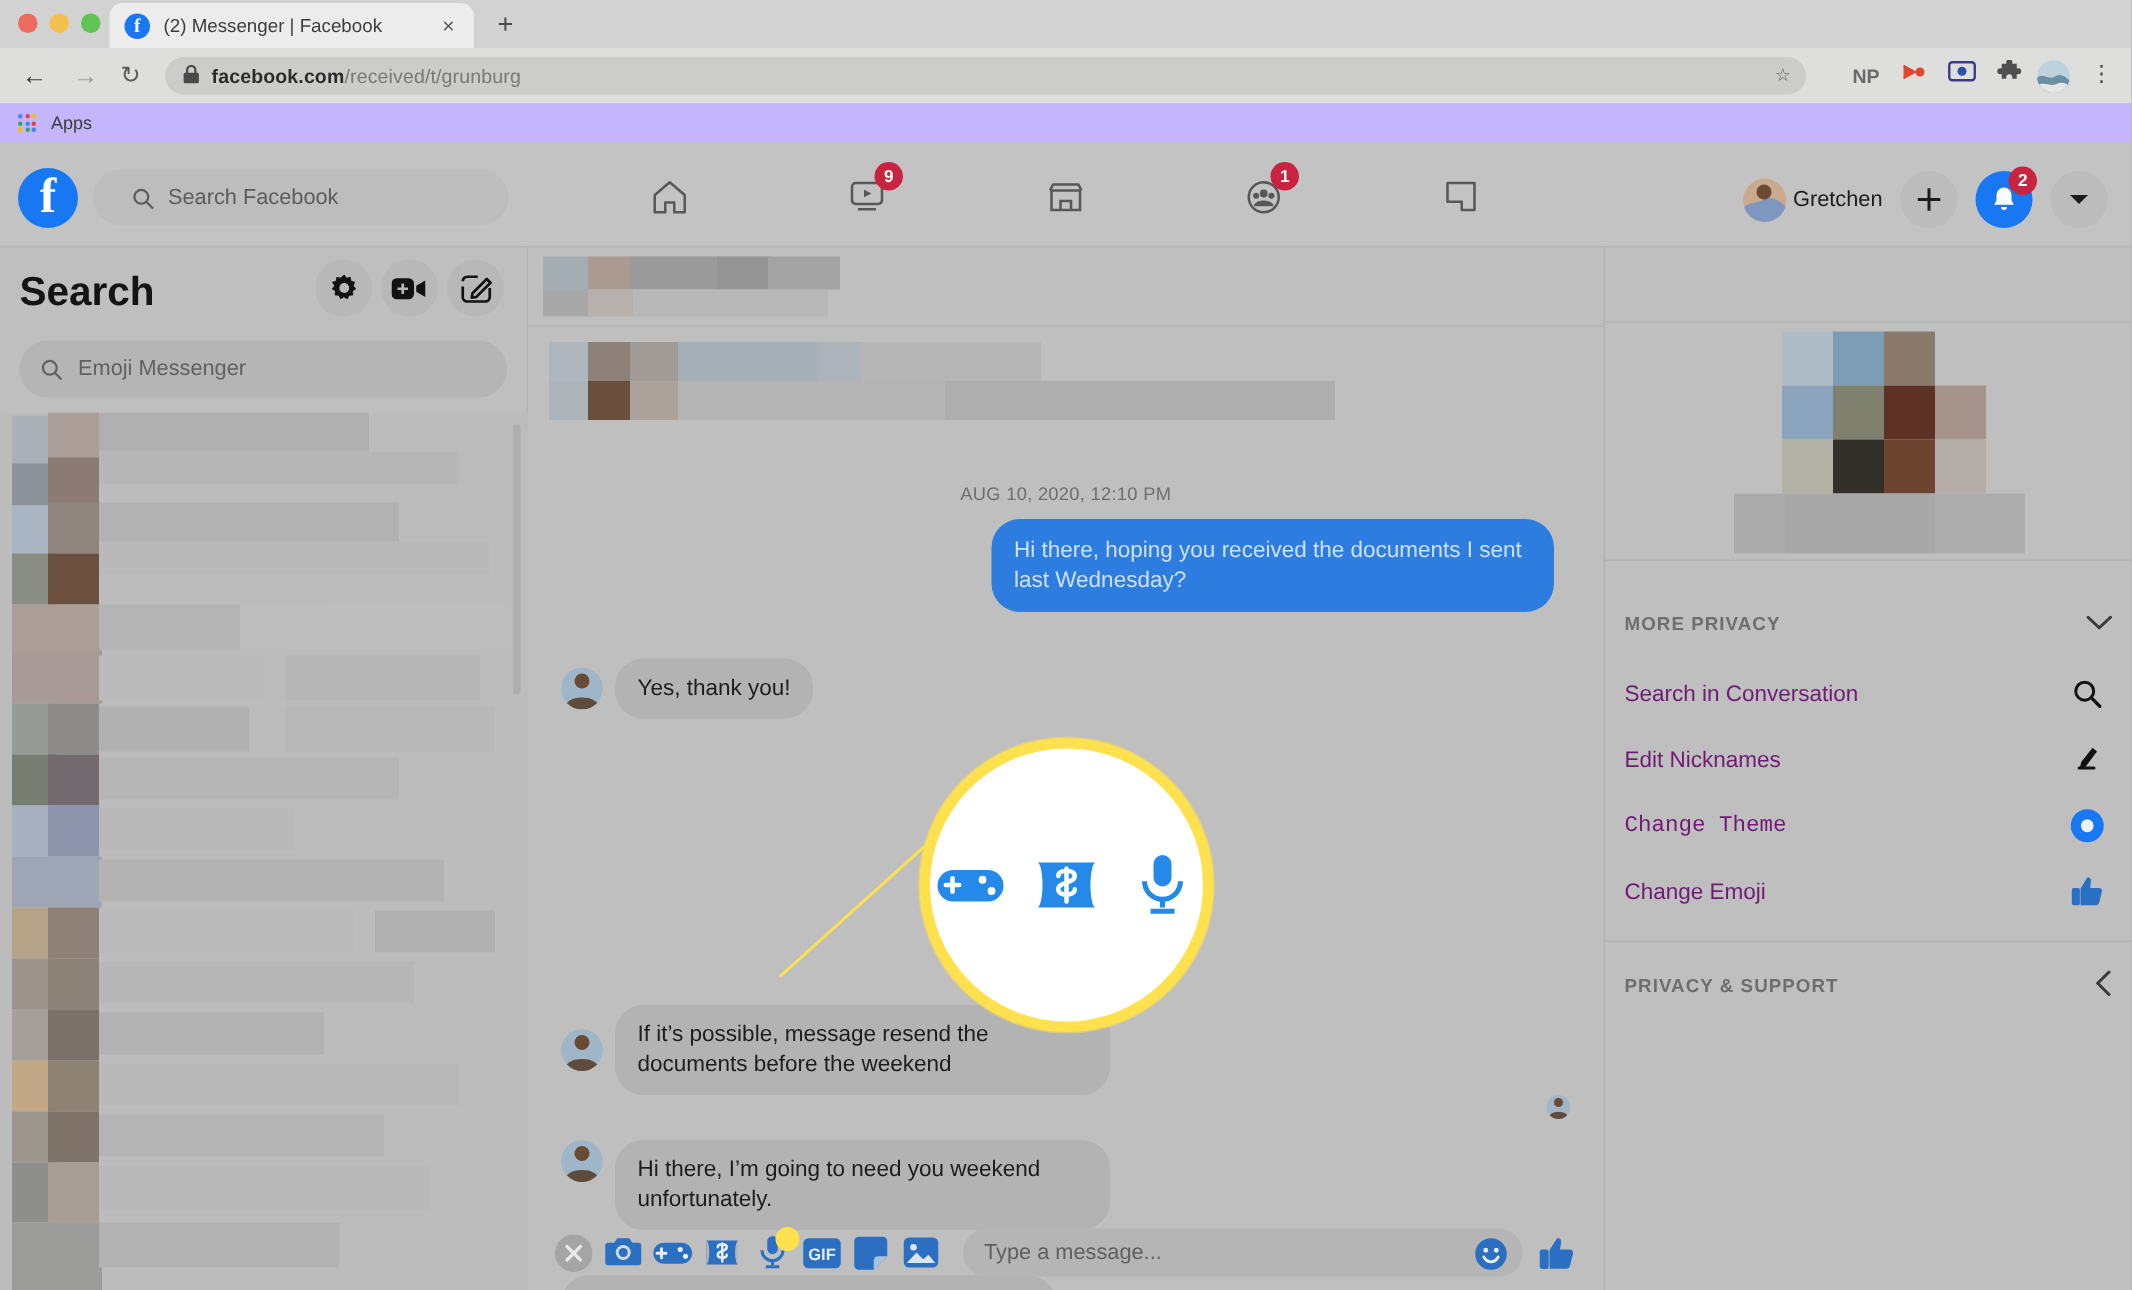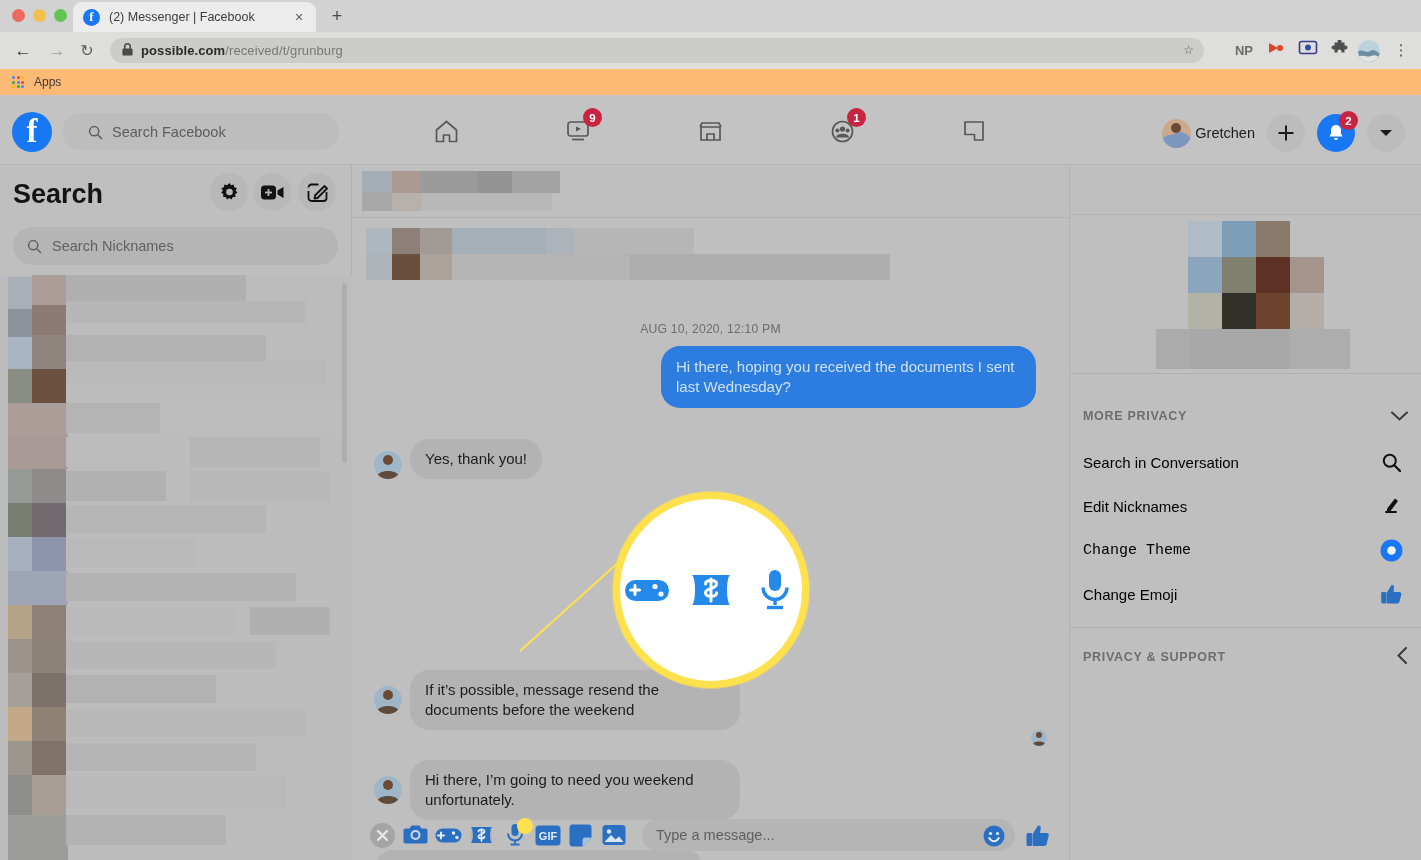--- a/index.html
+++ b/index.html
@@ -59,21 +59,21 @@
   .ext-1 { left:1266px; width:20px; }
   .ext-2 { left:1297px; width:22px; }
   .ext-3 { left:1329px; width:20px; }
   .ext-avatar { position:absolute; left:1358px; top:8px; width:22px; height:22px;
                 border-radius:50%; overflow:hidden; }
   .ext-menu { position:absolute; left:1392px; top:6px; width:18px; height:24px;
               color:#4a4a4a; font-size:15px; text-align:center; line-height:23px; }
 
   .bookmarkbar {
     position:absolute; left:0; top:69px; width:1421px; height:26px;
-    background:#fdba74; display:flex; align-items:center; padding-left:12px;
+    background:#c4b5fd; display:flex; align-items:center; padding-left:12px;
   }
   .apps-grid { width:12px; height:12px; display:grid;
                grid-template-columns:repeat(3,3px); grid-template-rows:repeat(3,3px);
                gap:1.5px; }
   .apps-grid i { display:block; width:3px; height:3px; border-radius:50%; }
   .apps-label { font-size:12px; color:#3c3c3c; margin-left:10px; }
 
   
   .fb-header {
     position:absolute; left:0; top:95px; width:1421px; height:70px;
@@ -142,21 +142,21 @@
   .callbtn { width:32px; height:32px; display:flex; align-items:center;
              justify-content:center; }
   .conv-body { position:absolute; left:0; top:53px; width:717px; height:592px; }
   .blurmsg { position:absolute; }
   .datestamp { position:absolute; width:100%; text-align:center;
                font-size:12.2px; color:#6e6e6e; letter-spacing:.2px; }
 
   .msg-out { position:absolute; right:33px; background:#2d7de0; color:#cfe0f4;
              border-radius:19px; padding:11px 15px; font-size:15px; line-height:20px;
              max-width:375px; }
-  .msg-in-wrap { position:absolute; left:22px; display:flex; align-items:flex-end;
+  .msg-in-wrap { position:absolute; left:22px; display:flex; align-items:center;
                  gap:8px; }
   .msg-ava { width:28px; height:28px; border-radius:50%; overflow:hidden; flex:none; }
   .msg-in { background:#b3b3b3; color:#1d1d1d; border-radius:19px;
             padding:10px 15px; font-size:15px; line-height:20px; max-width:362px; }
   .read-ava { position:absolute; right:22px; width:16px; height:16px;
               border-radius:50%; overflow:hidden; }
 
   
   .composer { position:absolute; left:0; bottom:0; width:717px; height:50px;
               display:flex; align-items:center; padding:0 14px; gap:0px; }
@@ -175,21 +175,21 @@
             background:#bfbfbf; border-left:1px solid #b3b3b3; }
   .rp-head { position:relative; height:50px; border-bottom:1px solid #b4b4b4; }
   .rp-blur { position:absolute; left:0; top:50px; width:352px; height:160px; }
   .rp-divider { position:absolute; left:0; width:352px; height:1px; background:#b1b1b1; }
   .rp-sectitle { position:absolute; left:13px; font-size:12.5px; font-weight:bold;
                  color:#6e6e6e; letter-spacing:.7px; }
   .rp-chev { position:absolute; right:13px; color:#3a3a3a; }
   .rp-item { position:absolute; left:0; width:352px; height:44px;
              display:flex; align-items:center; justify-content:space-between;
              padding:0 16px 0 13px; }
-  .rp-item span.lbl { font-size:15px; color:#000000; }
+  .rp-item span.lbl { font-size:15px; color:#701a75; }
   .rp-ico { width:30px; height:30px; border-radius:50%; display:flex;
             align-items:center; justify-content:center; }
 
   
   .callout-line { position:absolute; left:520px; top:650px; width:215px; height:2px;
                   background:#ffe14d; transform-origin:left center;
                   transform:rotate(-42deg); }
   .callout-dot { position:absolute; left:517px; top:818px; width:16px; height:16px;
                  border-radius:50%; background:#ffe14d; }
   .callout {
@@ -223,21 +223,21 @@
   <div class="browser-navbar">
     <div class="nav-btn nav-back">←</div>
     <div class="nav-btn nav-fwd">→</div>
     <div class="nav-btn nav-reload">↻</div>
     <div class="omnibox">
       <span class="lock">
         <svg width="11" height="13" viewBox="0 0 11 13">
             <path d="M2 5.5V3.6A3.5 3.5 0 0 1 9 3.6v1.9h.6a1 1 0 0 1 1 1v5a1 1 0 0 1-1 1H1.4a1 1 0 0 1-1-1v-5a1 1 0 0 1 1-1H2zm1.5 0h4V3.6a2 2 0 0 0-4 0v1.9z" fill="#4a4a4a"></path>
           </svg>
       </span>
-      <span class="url"><b>possible.com</b><span class="dim">/received/t/grunburg</span></span>
+      <span class="url"><b>facebook.com</b><span class="dim">/received/t/grunburg</span></span>
       <span class="omni-star">☆</span>
     </div>
     <div class="ext ext-np">NP</div>
     <div class="ext ext-1">
       <svg width="18" height="16" viewBox="0 0 18 16">
           <path d="M2 3l9 5-9 5z" fill="#e0452f"></path>
           <circle cx="13" cy="8" r="3" fill="#e0452f"></circle>
         </svg>
     </div>
     <div class="ext ext-2">
@@ -382,21 +382,21 @@
               <path d="M8 13.5l9.5-9.5 2.5 2.5L10.5 16l-3 .5z" fill="none" stroke="#121212" stroke-width="1.8" stroke-linejoin="round"></path>
             </svg>
         </div>
       </div>
     </div>
     <div class="sb-search">
       <svg width="15" height="15" viewBox="0 0 15 15">
           <circle cx="6.2" cy="6.2" r="4.6" fill="none" stroke="#616161" stroke-width="1.5"></circle>
           <line x1="9.7" y1="9.7" x2="14" y2="14" stroke="#616161" stroke-width="1.5"></line>
         </svg>
-      <span>Search Nicknames</span>
+      <span>Emoji Messenger</span>
     </div>
 
     <div class="sb-list">
 
       <div class="px" style="left:0;top:0;width:352px;height:585px;background:#bcbcbc"></div>
       <div class="px" style="left:8px;top:2px;width:38px;height:34px;background:#a9b0b8"></div>
       <div class="px" style="left:32px;top:0px;width:34px;height:36px;background:#ab9d98"></div>
       <div class="px" style="left:8px;top:34px;width:30px;height:28px;background:#8b9299"></div>
       <div class="px" style="left:32px;top:30px;width:34px;height:32px;background:#8c7b75"></div>
       <div class="px" style="left:8px;top:62px;width:30px;height:32px;background:#a9b5c2"></div>
@@ -520,21 +520,21 @@
         <div class="msg-ava">
           <svg width="28" height="28" viewBox="0 0 28 28">
               <circle cx="14" cy="14" r="14" fill="#9fb6c9"></circle>
               <circle cx="14" cy="9" r="5" fill="#6b4a33"></circle>
               <path d="M2 28c1-6 6-8 12-8s11 2 12 8z" fill="#5e4b3c"></path>
             </svg>
         </div>
         <div class="msg-in" style="width:330px;">If it’s possible, message resend the documents before the weekend</div>
       </div>
 
-      <div class="msg-in-wrap" style="top:542px; align-items:center;">
+      <div class="msg-in-wrap" style="top:542px; align-items:flex-start;">
         <div class="msg-ava">
           <svg width="28" height="28" viewBox="0 0 28 28">
               <circle cx="14" cy="14" r="14" fill="#9fb6c9"></circle>
               <circle cx="14" cy="9" r="5" fill="#6b4a33"></circle>
               <path d="M2 28c1-6 6-8 12-8s11 2 12 8z" fill="#5e4b3c"></path>
             </svg>
         </div>
         <div class="msg-in" style="width:330px;">Hi there, I’m going to need you weekend unfortunately.</div>
       </div>
 

